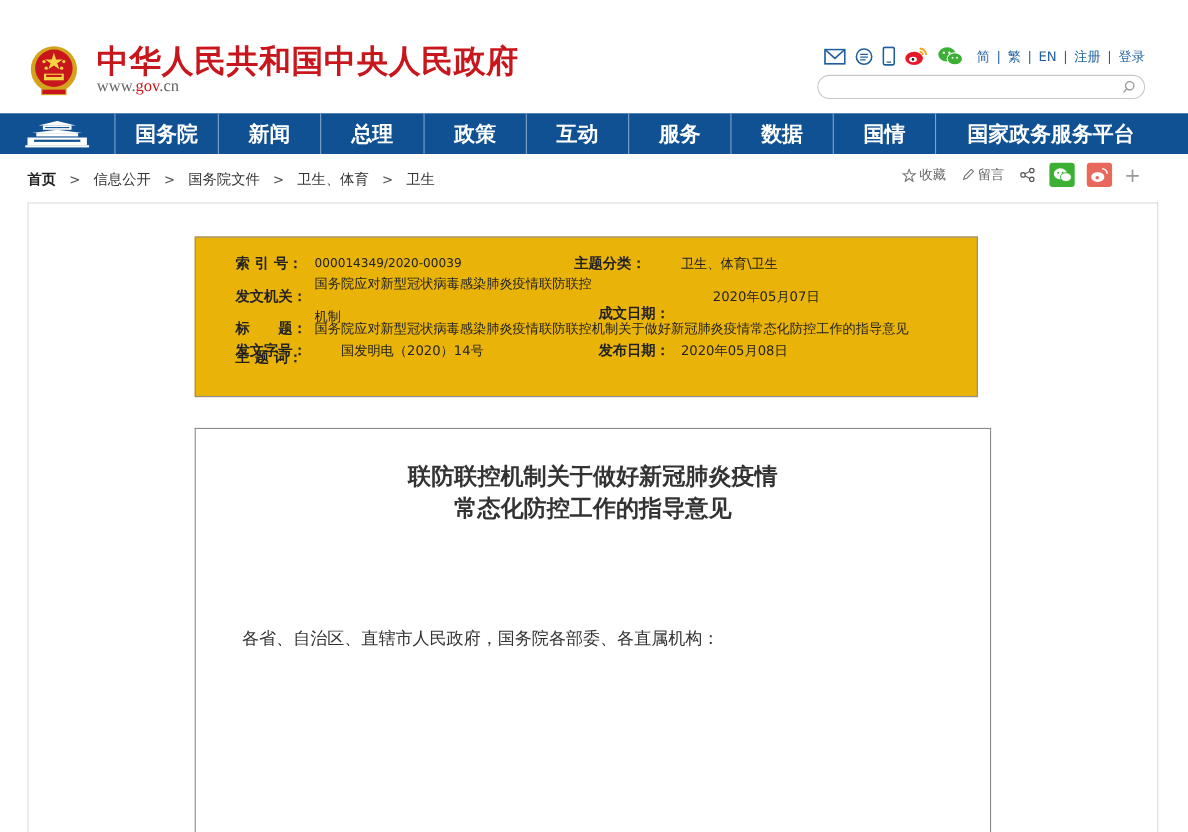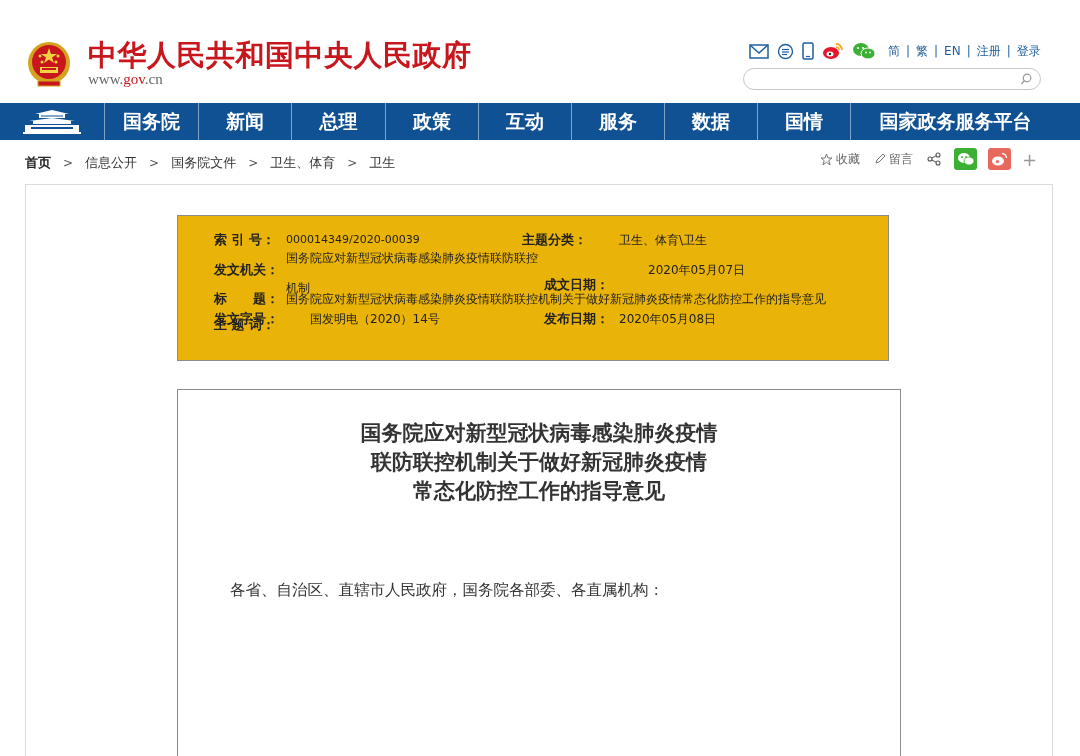--- a/index.html
+++ b/index.html
@@ -46,21 +46,21 @@
   .meta { position: absolute; left: 177px; top: 215px; width: 712px; height: 146px; border: 1px solid #8c8c8c; background: #eab308; }
   .meta .row { position: absolute; display: flex; font-size: 12px; }
   .meta .lbl { font-weight: bold; color: #222; font-size: 13px; white-space: pre; }
   .meta .val { color: #222; font-size: 12px; line-height: 18px; }
 
   
   .article { position: absolute; left: 177px; top: 389px; width: 724px; height: 400px; border: 1px solid #8c8c8c; border-bottom: none; background: #fff; }
   .art-title { position: absolute; left: 0; top: 28px; width: 100%; text-align: center; font-family: "DejaVu Serif", "Liberation Serif", serif; font-size: 21px; font-weight: bold; color: #333; line-height: 29px; }
   .art-docno { position: absolute; left: 0; top: 119px; width: 100%; text-align: center; font-family: "DejaVu Serif", serif; font-size: 13px; color: #333; }
   .art-body { position: absolute; left: 36px; top: 170px; width: 655px; font-size: 15.5px; color: #333; line-height: 28.5px; font-family: "DejaVu Sans", sans-serif; }
-  .art-body p { margin: 16px; }
+  .art-body p { margin: 6px; }
   .art-body p.indent { text-indent: 2em; }
 </style>
 </head>
 <body>
 
 <div class="header">
   <svg class="emblem" viewBox="0 0 46 48">
     <circle cx="23" cy="23" r="21" fill="#d4a21c"></circle>
     <circle cx="23" cy="22" r="17" fill="#c8161d"></circle>
     <polygon points="23,8 25,14 31,14 26,17.5 28,23 23,19.5 18,23 20,17.5 15,14 21,14" fill="#f5d442"></polygon>
@@ -258,20 +258,19 @@
   <div class="row" style="left:36px; top:100px;text-align:center;">
     <span class="lbl">主 题 词：</span>
   </div>
   <div class="row" style="left:108px; top:114px;">
     <span class="val"></span>
   </div>
 </div>
 
 <div class="article">
   <div class="art-title">
-    <div>国务院应对新型冠状病毒感染肺炎疫情</div>
     <div>联防联控机制关于做好新冠肺炎疫情</div>
     <div>常态化防控工作的指导意见</div>
   </div>
   <div class="art-body">
     <p>各省、自治区、直辖市人民政府，国务院各部委、各直属机构：</p>
   </div>
 </div>
 
 </body></html>

